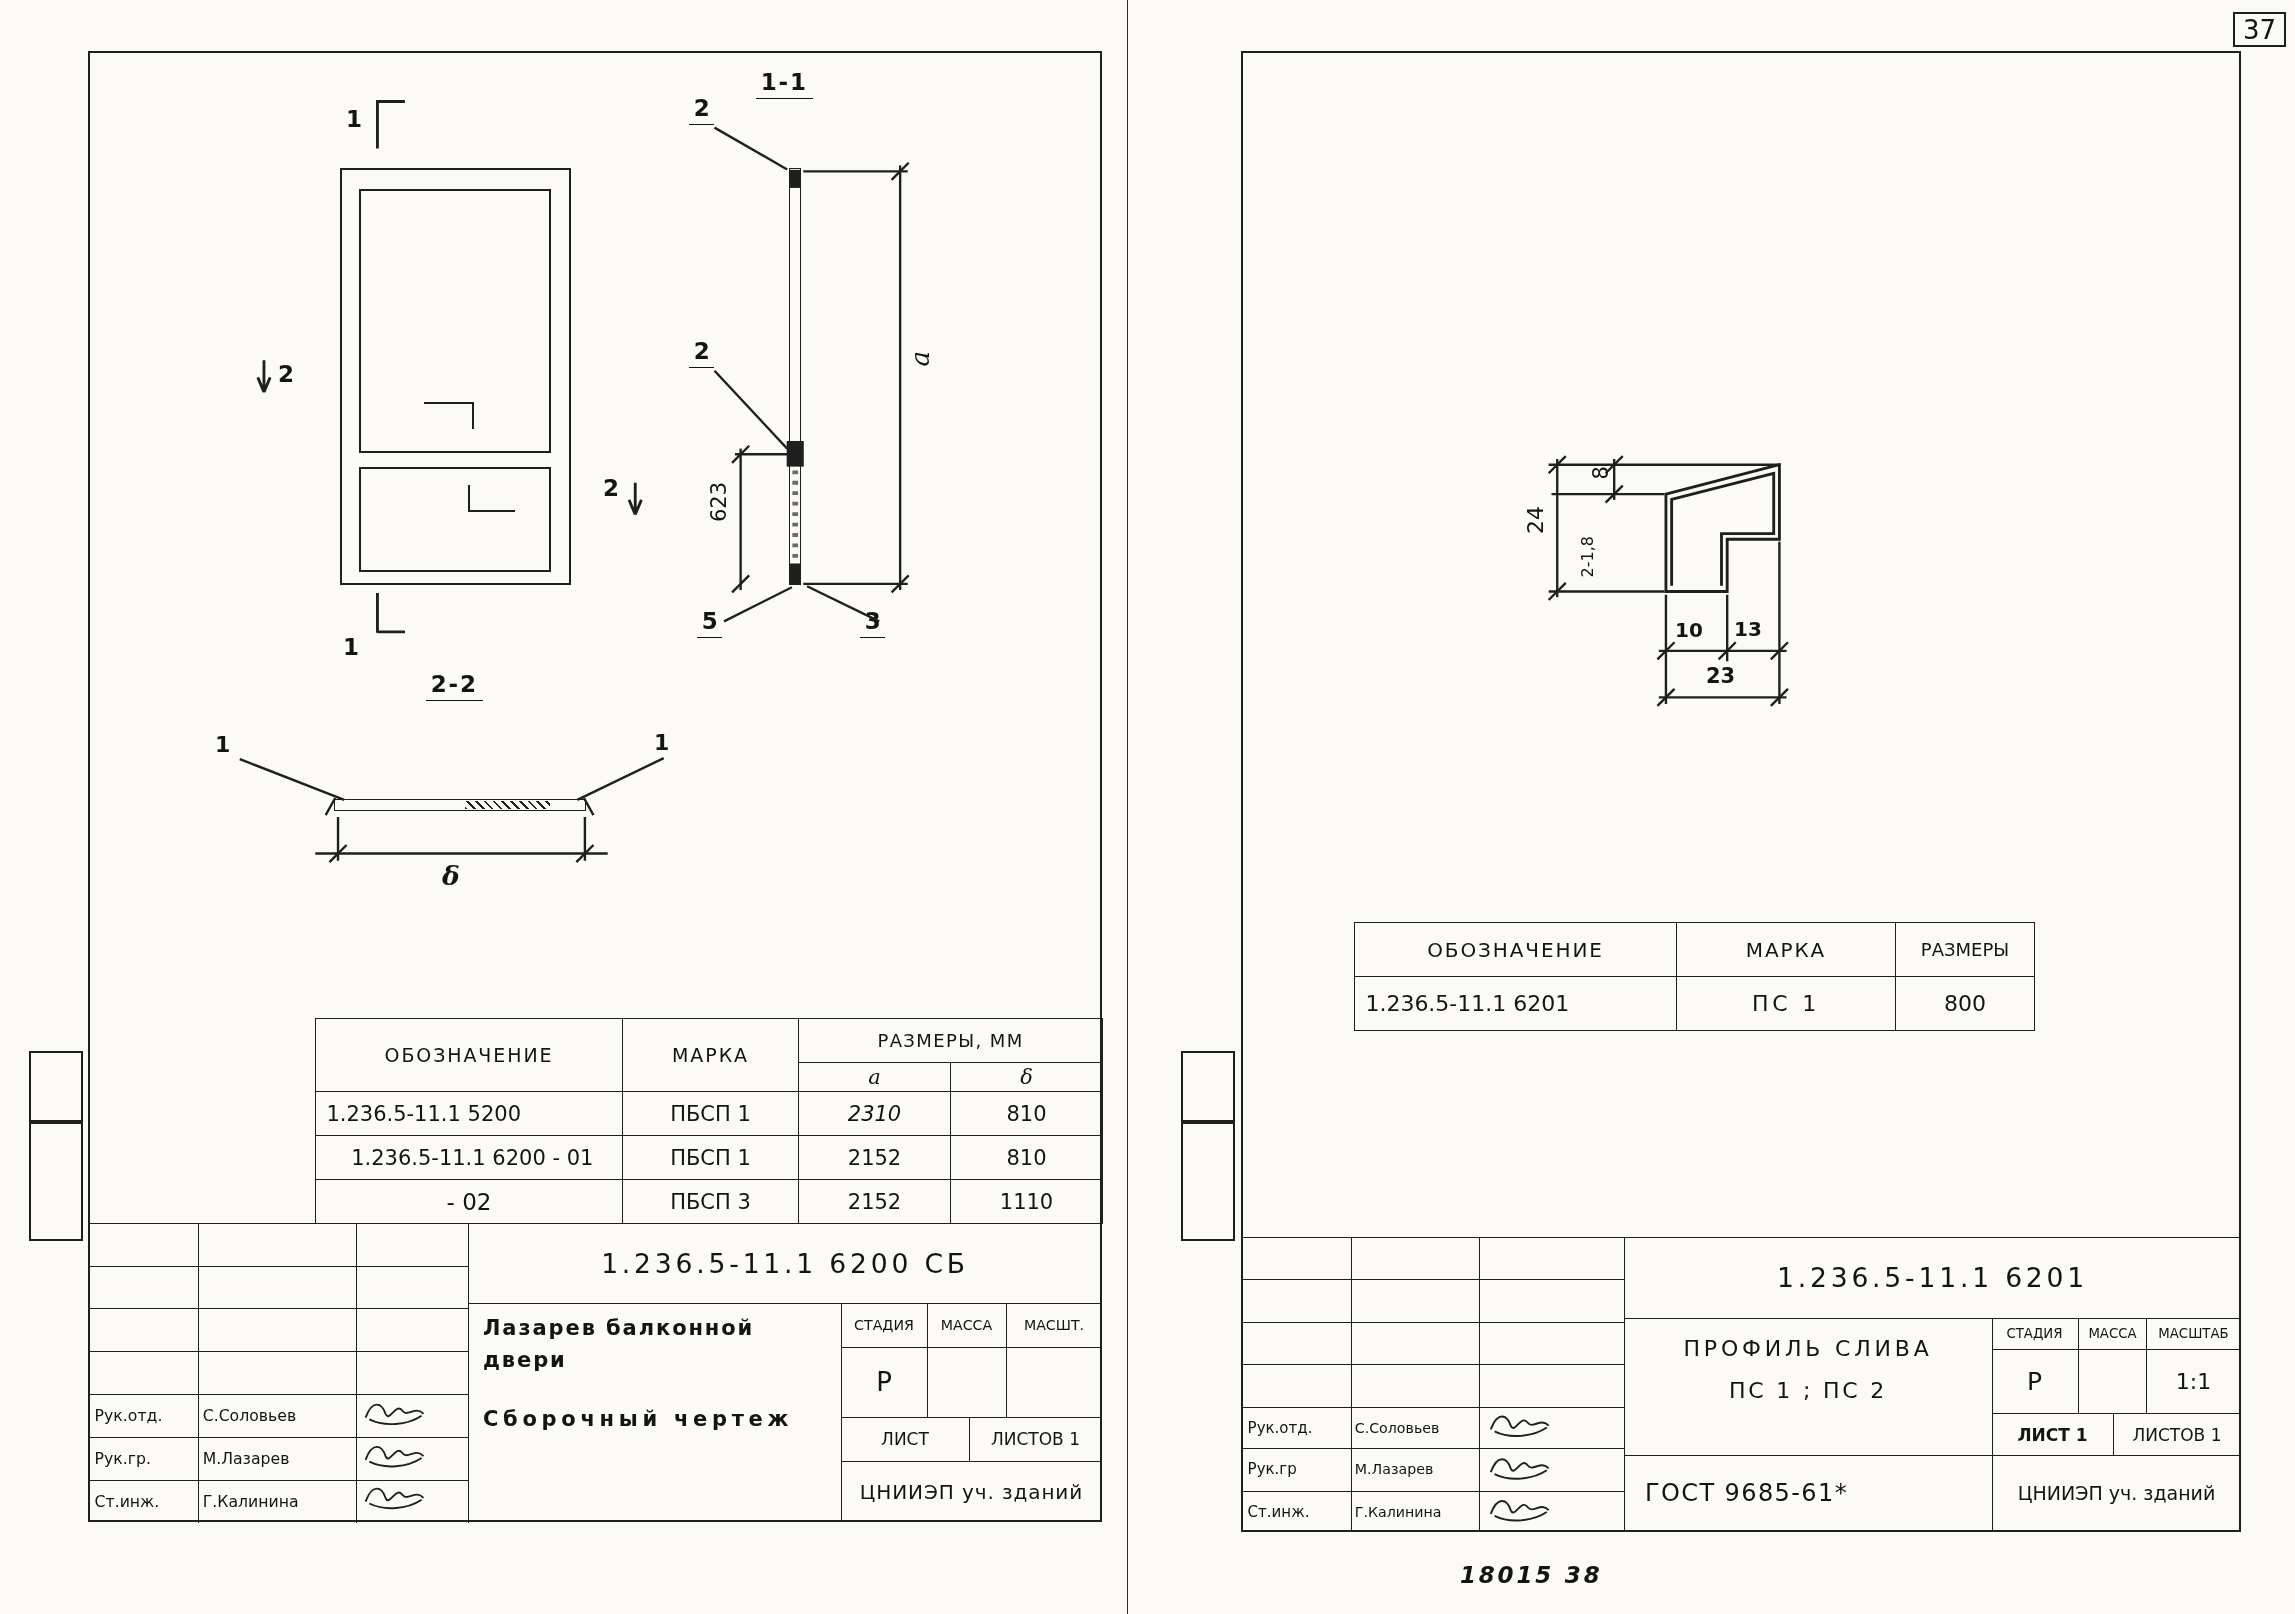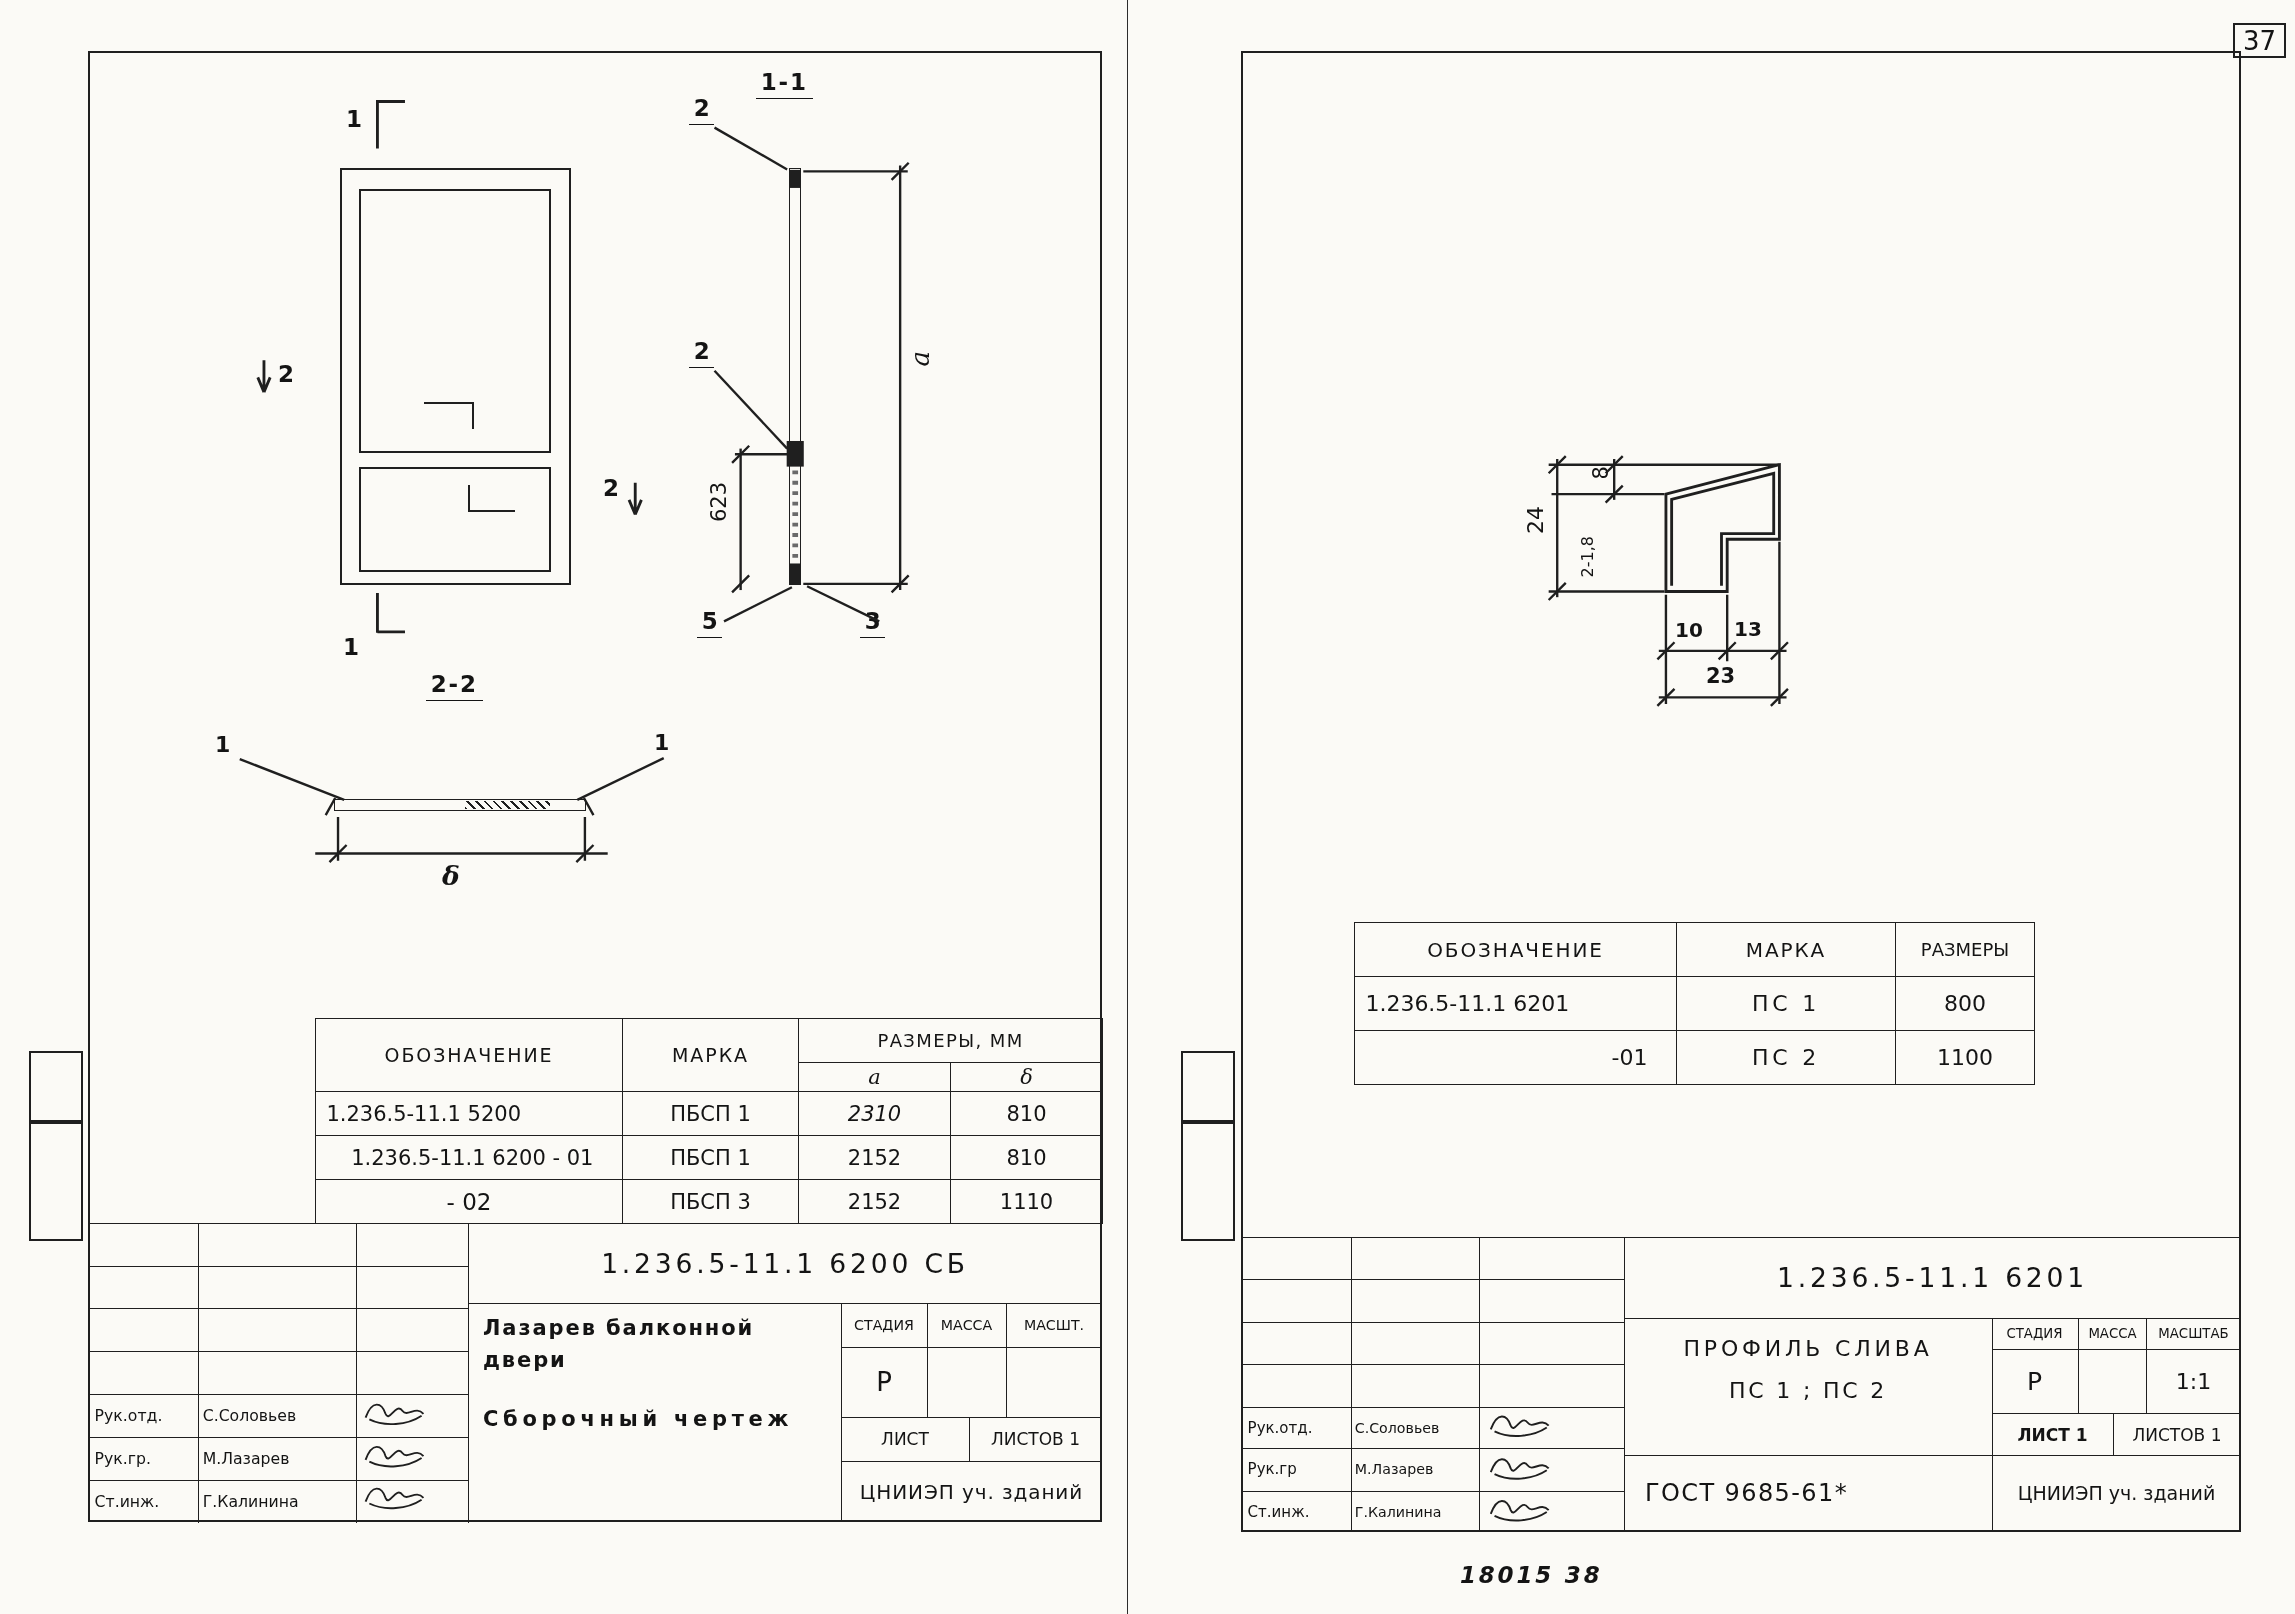--- a/index.html
+++ b/index.html
@@ -21,21 +21,21 @@
   .hatch{position:absolute;background:repeating-linear-gradient(45deg,#1f1f1f 0 1.9px,transparent 1.9px 6.2px);}
   svg.overlay{position:absolute;left:0;top:0;pointer-events:none;}
 </style>
 </head>
 <body>
 
 <div class="canvas">
 
   <div class="vl" style="left:1127px;top:0;height:1615px;border-left-width:1.4px;border-color:#2c2c2c;"></div>
 
-  <div class="bx cell" style="left:2233px;top:12.3px;width:53px;height:35px;font-size:26px;margin-top:11px;">
+  <div class="bx cell" style="left:2233px;top:12.3px;width:53px;height:35px;font-size:26px;">
     <span>37</span>
   </div>
 
   <div class="bx" style="left:88px;top:51px;width:1014px;height:1471px;border-width:2.8px;"></div>
 
   <div class="bx" style="left:29px;top:1051px;width:54px;height:71px;"></div>
   <div class="bx" style="left:29px;top:1122px;width:54px;height:119px;"></div>
 
   <div class="bx" style="left:340px;top:168px;width:231px;height:417px;border-width:2.8px;"></div>
   <div class="bx" style="left:359px;top:189px;width:192px;height:264px;"></div>
@@ -161,25 +161,20 @@
         <tr style="height:54px;">
       <td style="letter-spacing:1.9px;font-size:20px;">ОБОЗНАЧЕНИЕ</td>
       <td style="letter-spacing:1.9px;font-size:20px;">МАРКА</td>
       <td style="font-size:18px;">РАЗМЕРЫ</td>
     </tr>
     <tr style="height:54px;">
       <td style="text-align:left;padding-left:10.4px;font-size:22px;">1.236.5-11.1  6201</td>
       <td style="font-size:22px;letter-spacing:3.8px;">ПС 1</td>
       <td style="font-size:22px;">800</td>
     </tr>
-    <tr style="height:54px;">
-      <td style="text-align:right;padding-right:28.5px;font-size:22px;">-01</td>
-      <td style="font-size:22px;letter-spacing:3.8px;">ПС 2</td>
-      <td style="font-size:22px;">1100</td>
-    </tr>
   </tbody>
     </table>
 
   <div class="hl" style="left:1241px;top:1237px;width:1000px;"></div>
   <div class="vl" style="left:1624px;top:1237px;height:295px;"></div>
   <div class="vl" style="left:1351px;top:1237px;height:295px;"></div>
   <div class="vl" style="left:1479px;top:1237px;height:295px;"></div>
   <div class="hl" style="left:1241px;top:1279px;width:383px;"></div>
   <div class="hl" style="left:1241px;top:1322px;width:383px;"></div>
   <div class="hl" style="left:1241px;top:1364px;width:383px;"></div>

